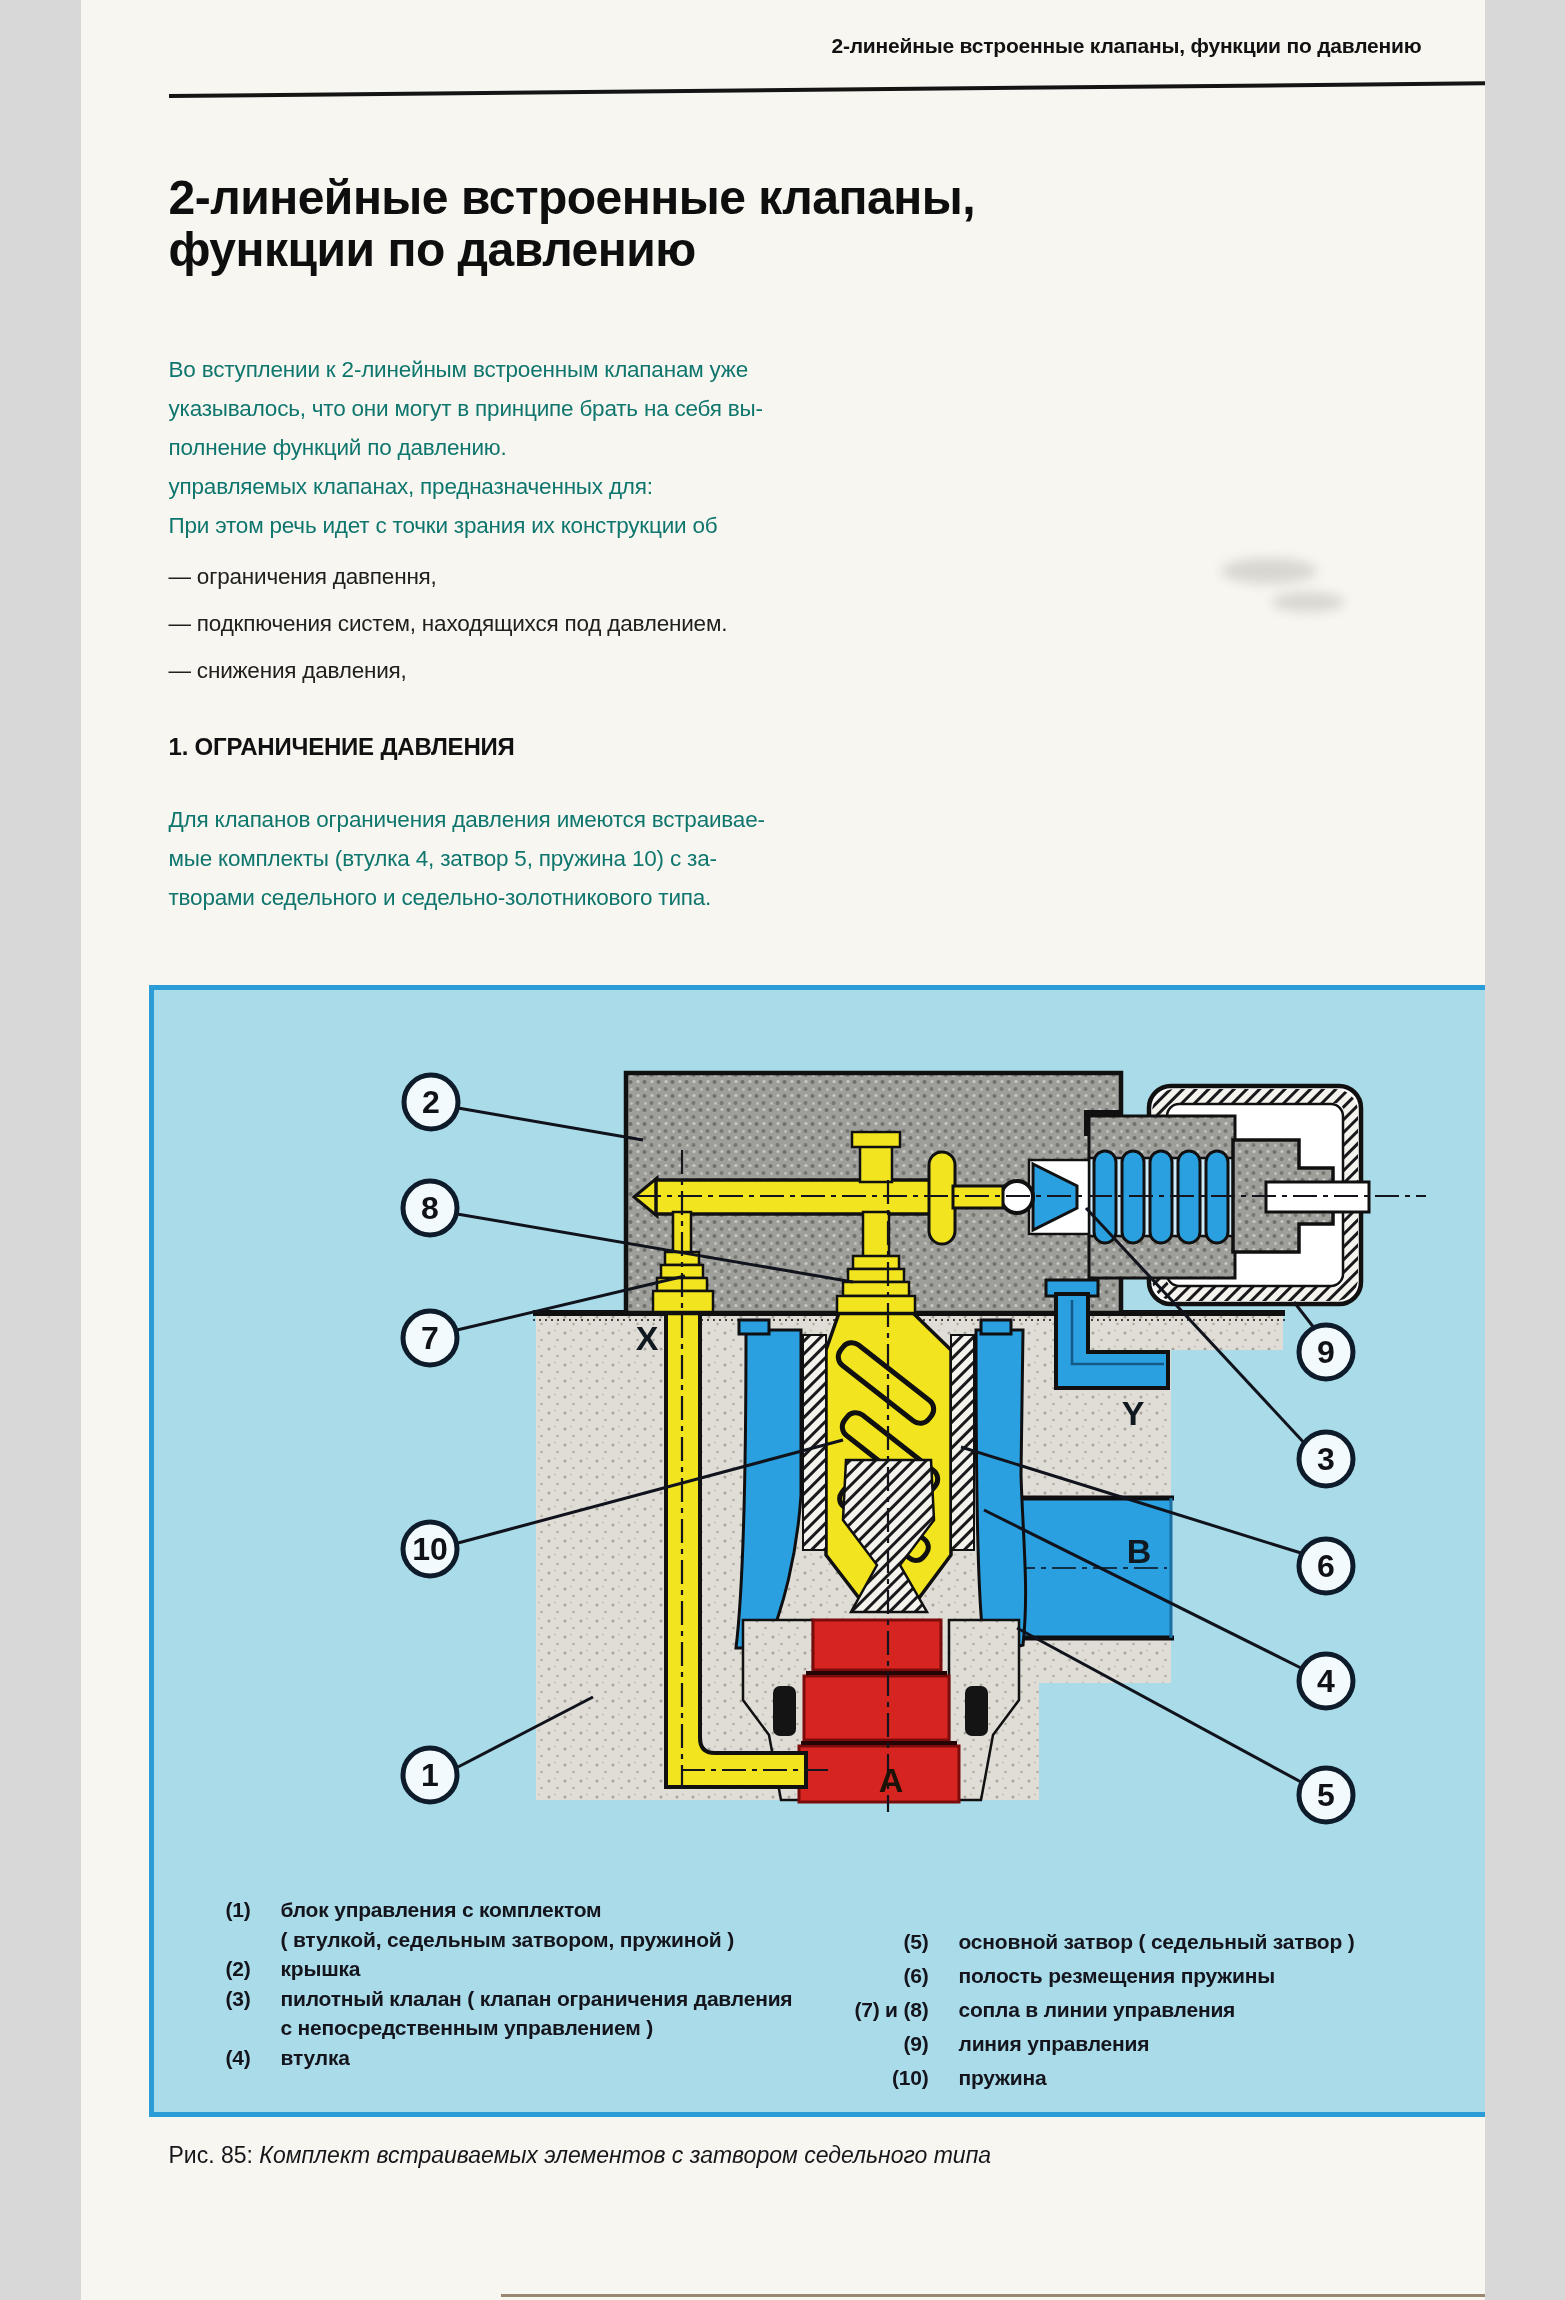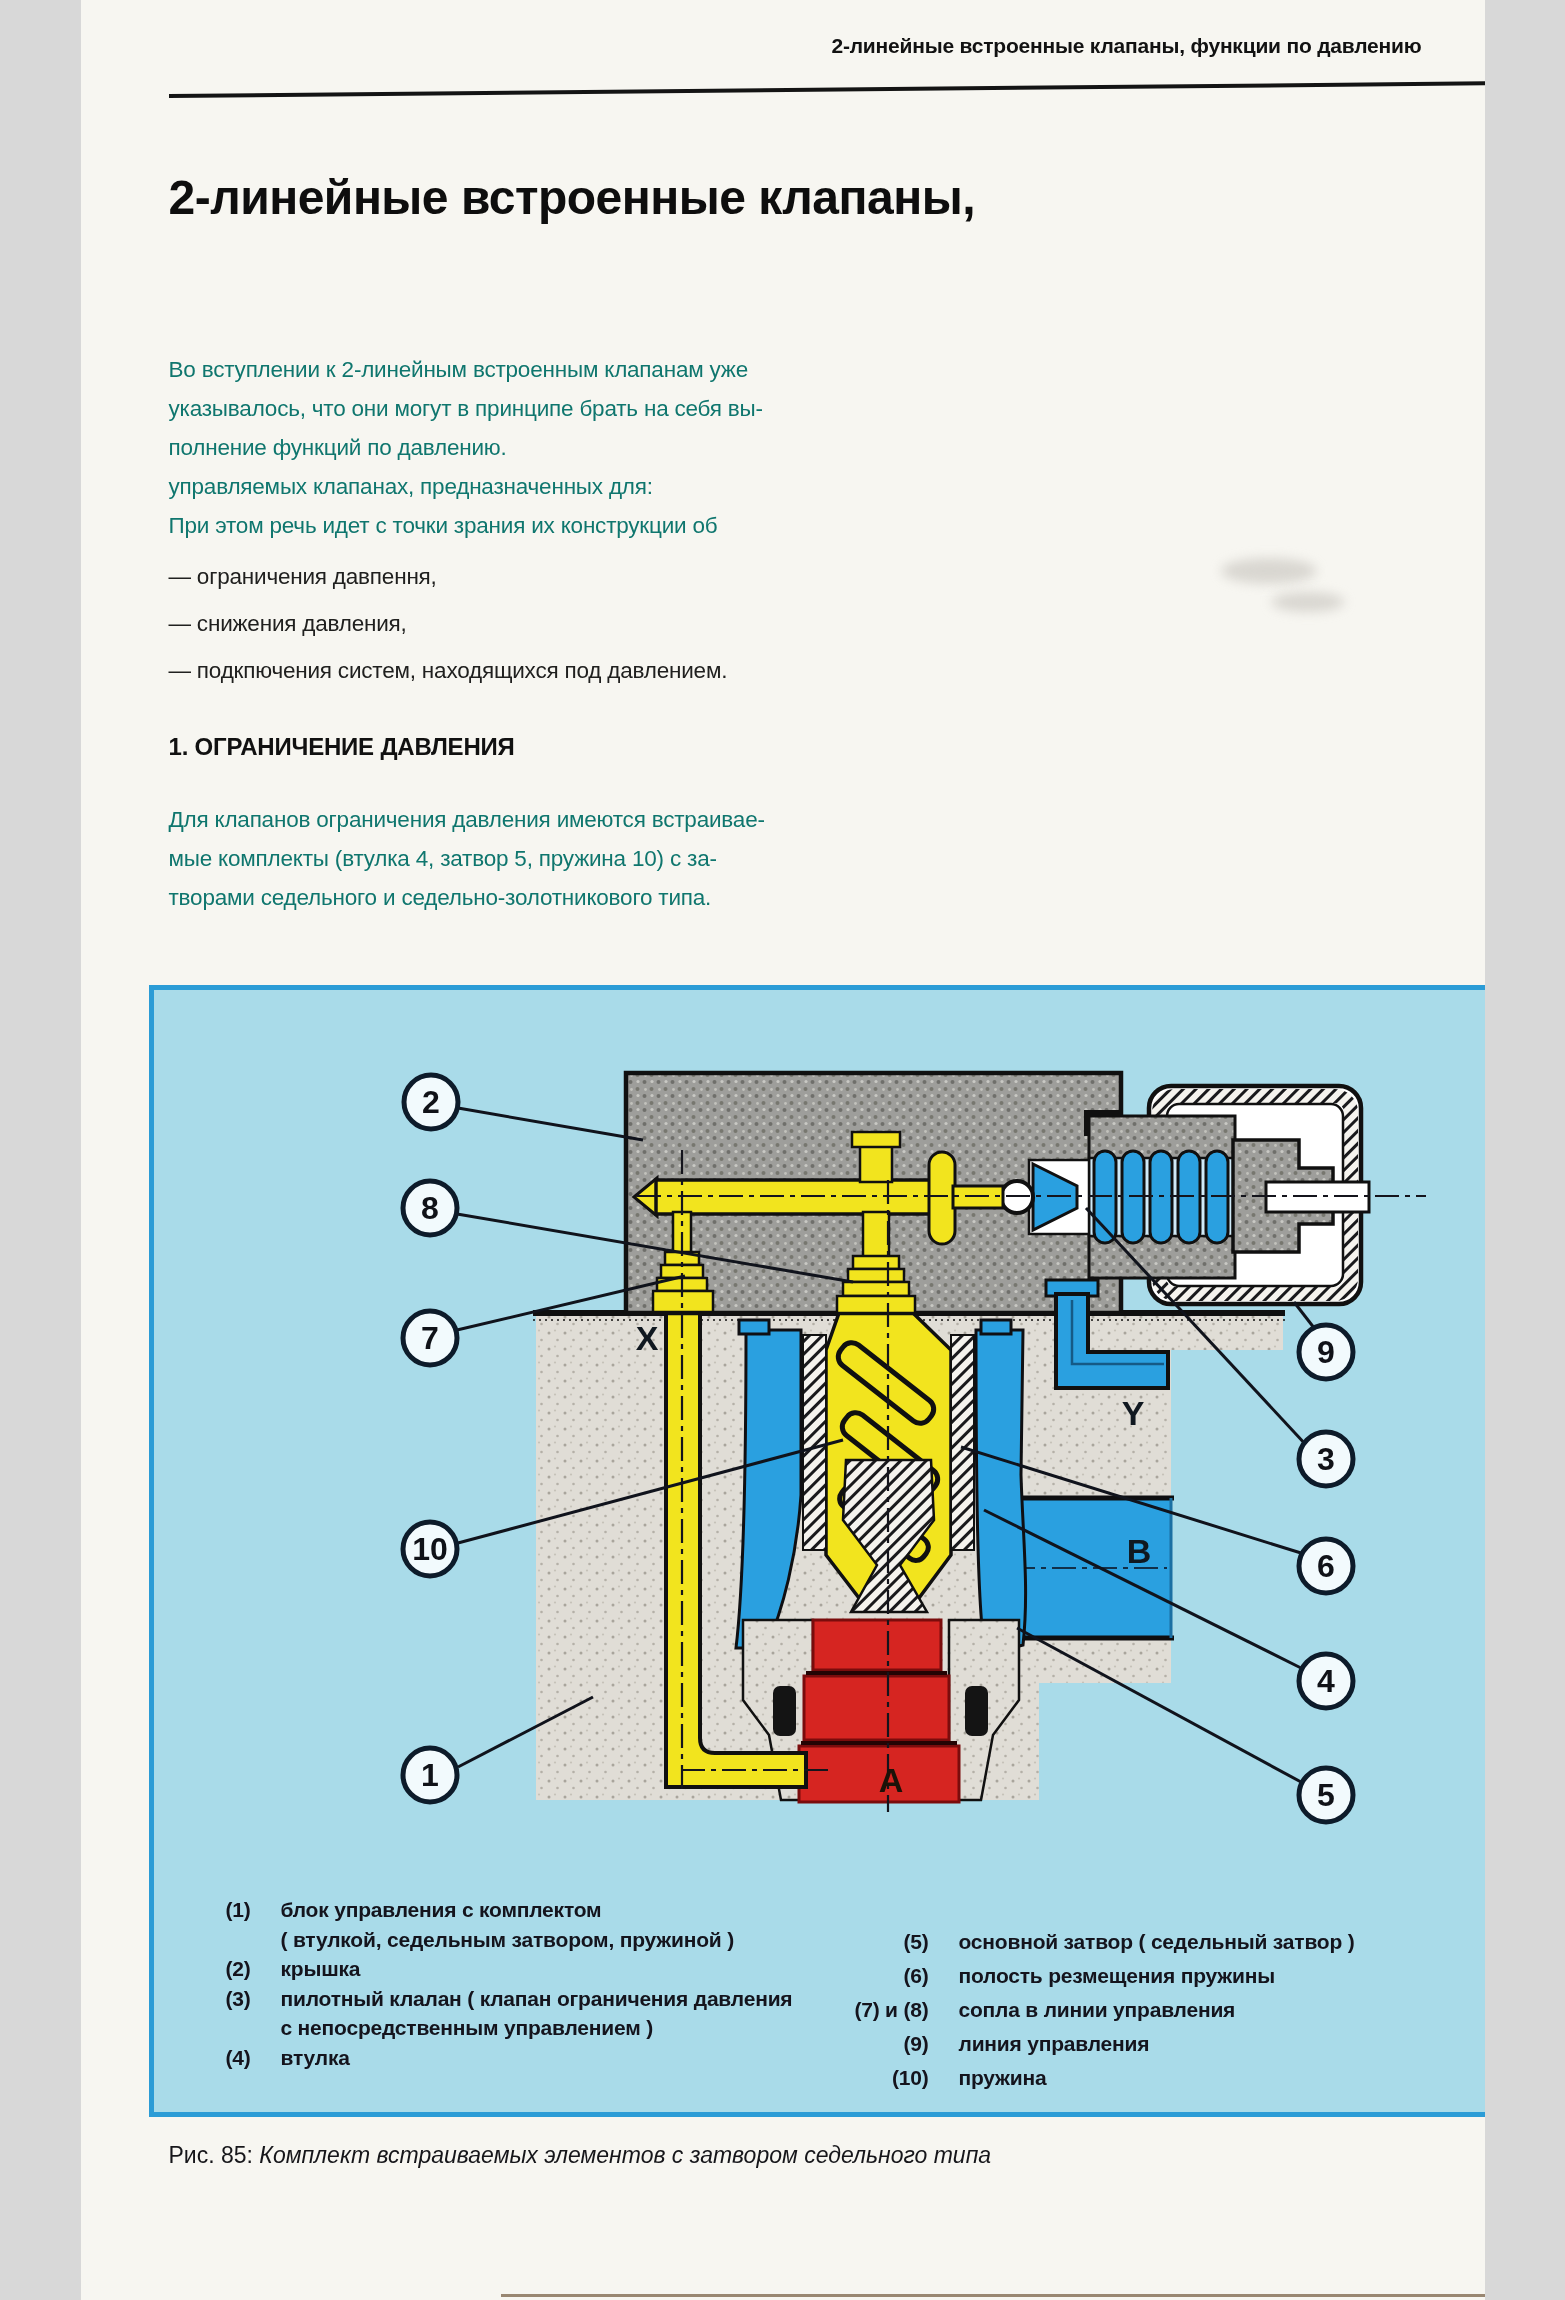--- a/index.html
+++ b/index.html
@@ -29,38 +29,39 @@
 </head>
 <body>
 
 <div class="page">
 
   <div class="abs running-head" style="top:34px;right:63px;">2-линейные встроенные клапаны, функции по давлению</div>
   <div class="abs head-rule" style="top:94px;left:88px;width:1414px;"></div>
 
   <div class="abs doc-title" style="top:172px;left:88px;">
     <div>2-линейные встроенные клапаны,</div>
+    <div>функции по давлению</div>
   </div>
 
   <div class="abs body-par" style="top:350px;left:88px;width:700px;">
 
   <div>Во вступлении к 2-линейным встроенным клапанам уже</div>
       <div>указывалось, что они могут в принципе брать на себя вы-</div>
       <div>полнение функций по давлению.</div>
     </div>
   <div class="abs body-par" style="top:467px;left:88px;width:700px;">
 
   <div>управляемых клапанах, предназначенных для:</div>
       <div>При этом речь идет с точки зрания их конструкции об</div>
     </div>
   <div class="abs bullets" style="top:553px;left:88px;width:720px;">
 
   <div>—  ограничения давпення,</div>
+      <div>—  подкпючения систем, находящихся под давлением.</div>
       <div>—  снижения давления,</div>
-      <div>—  подкпючения систем, находящихся под давлением.</div>
     </div>
 
   <div class="abs sec-head" style="top:733px;left:88px;">1. ОГРАНИЧЕНИЕ ДАВЛЕНИЯ</div>
   <div class="abs body-par" style="top:800px;left:88px;width:700px;">
 
   <div>Для клапанов ограничения давления имеются встраивае-</div>
       <div>мые комплекты (втулка 4, затвор 5, пружина 10)  с за-</div>
       <div>творами седельного и седельно-золотникового типа.</div>
     </div>
 

